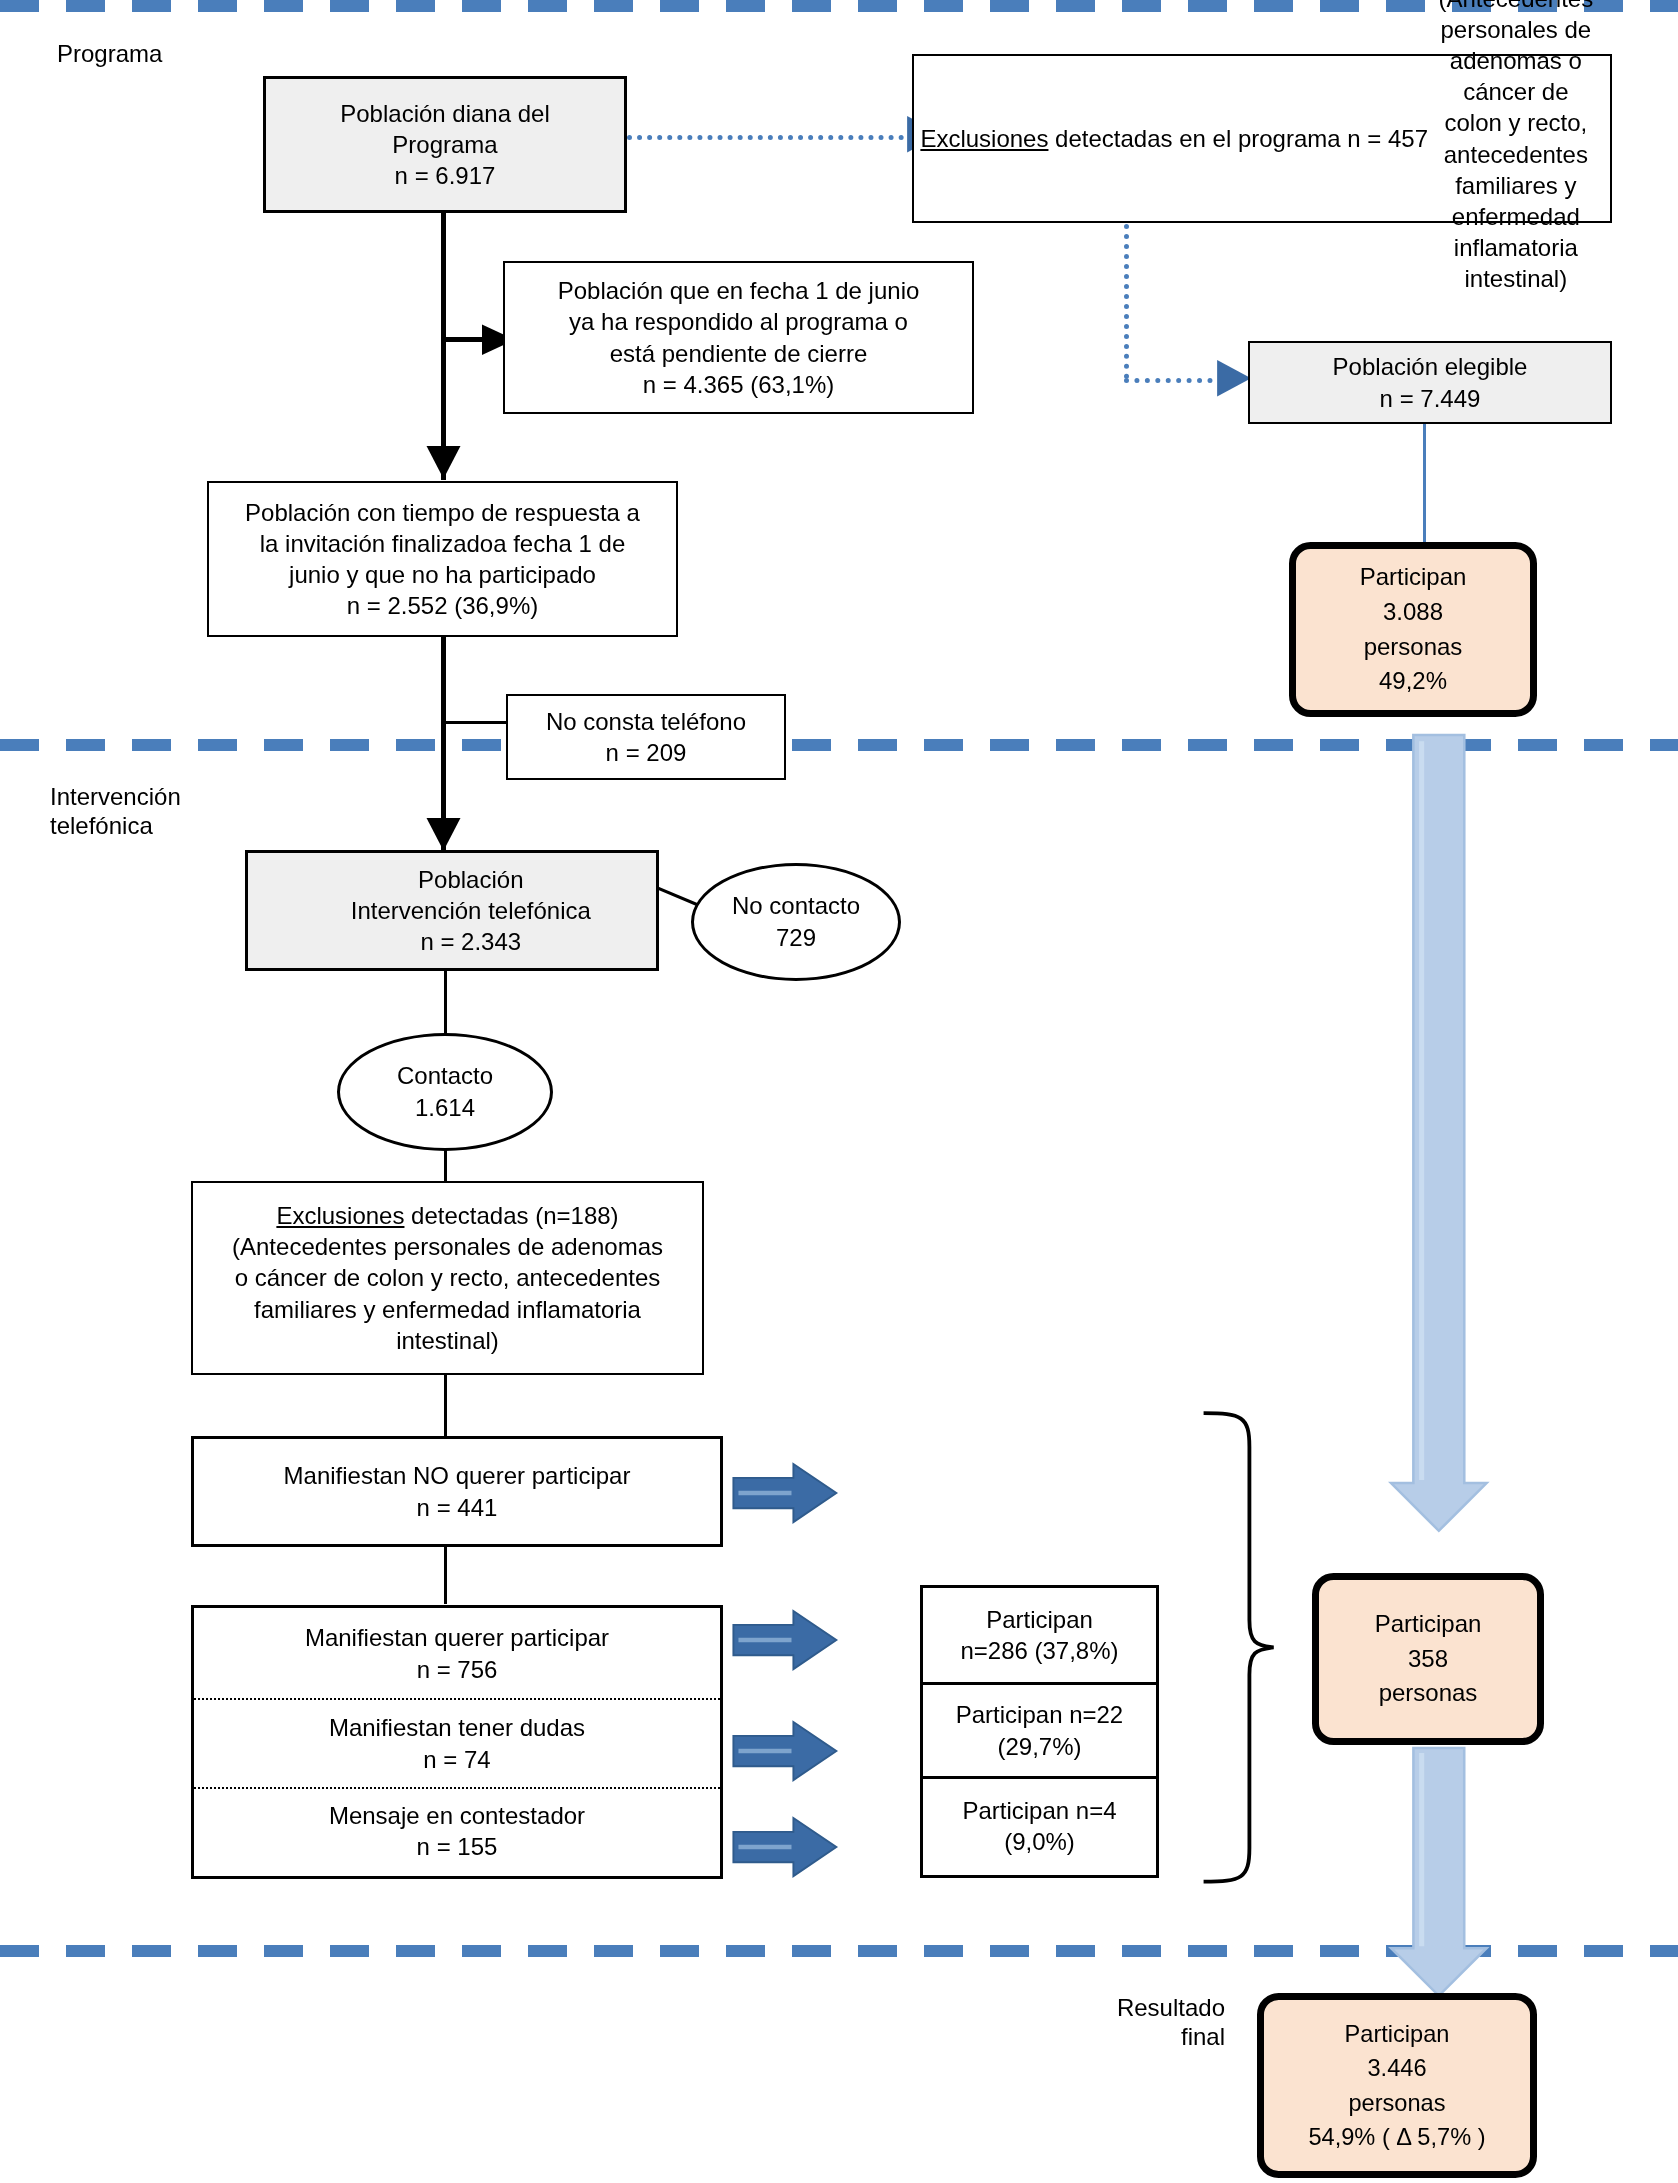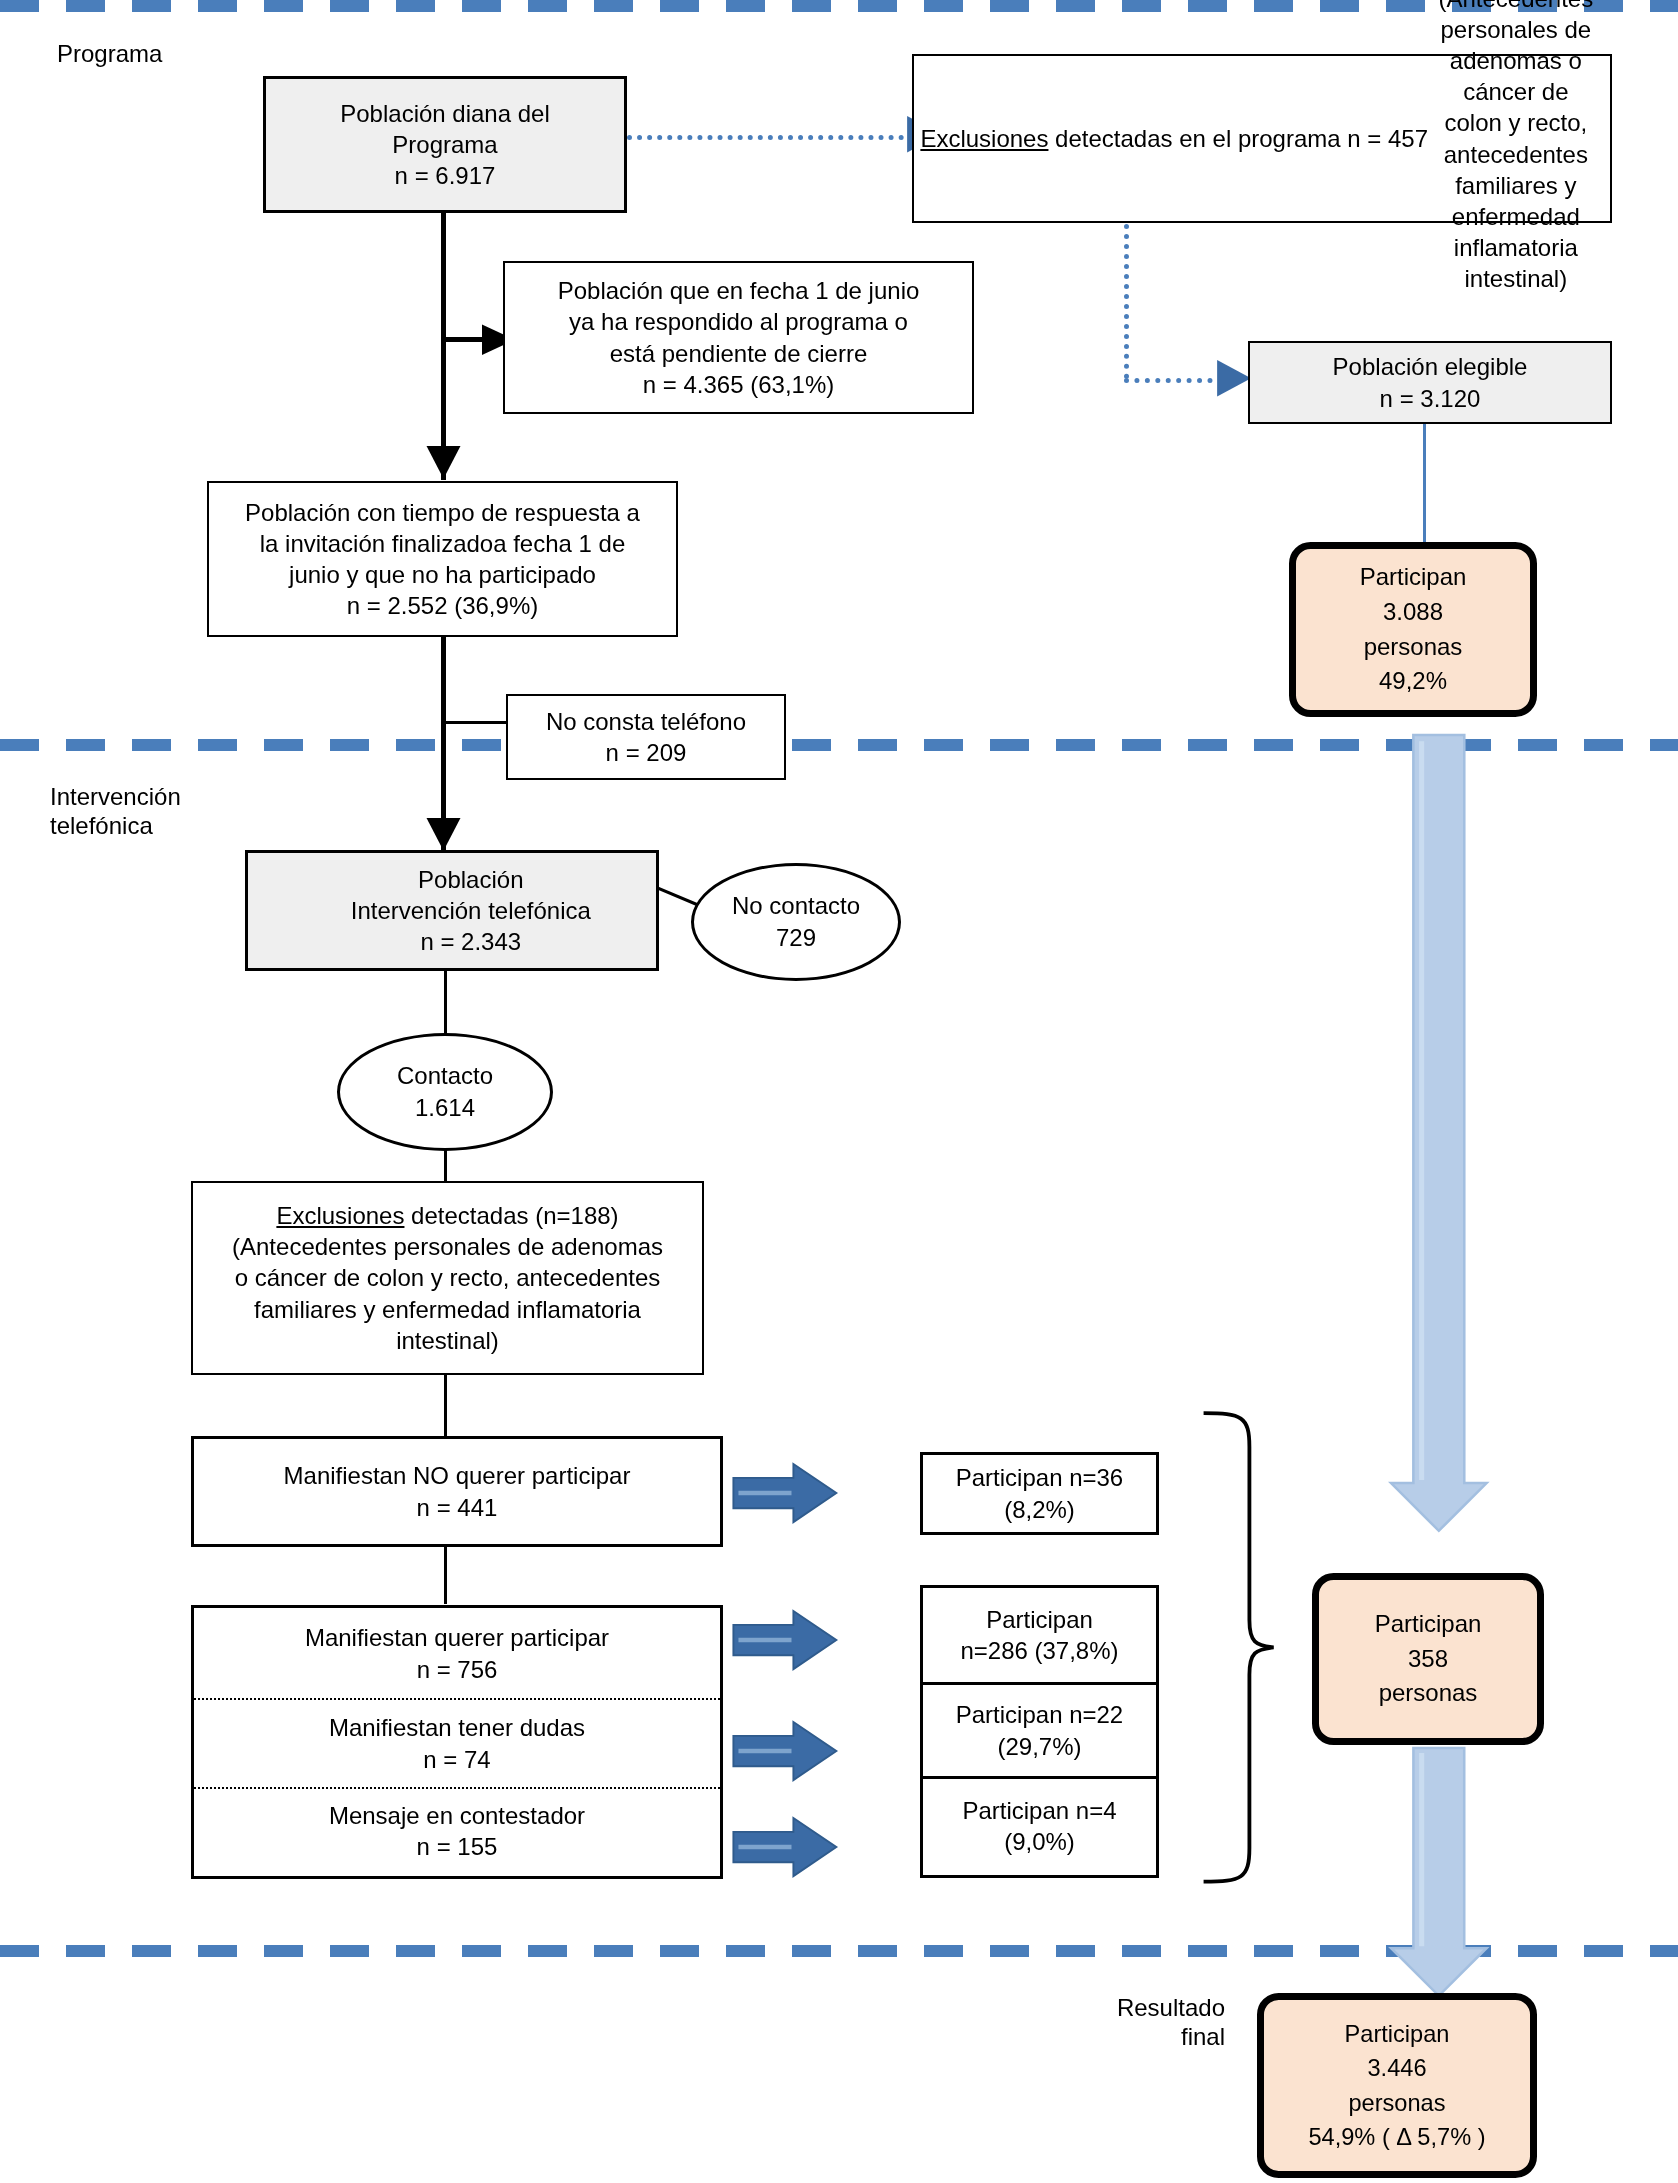--- a/index.html
+++ b/index.html
@@ -143,21 +143,21 @@
 colon y recto, antecedentes familiares y enfermedad
 inflamatoria intestinal)</div>
   </div>
 
   <div class="box thin" style="left:503px;top:261px;width:471px;height:153px;white-space:pre-line;">Población que en fecha 1 de junio
 ya ha respondido al programa o
 está pendiente de cierre
 n = 4.365 (63,1%)</div>
 
   <div class="box grey thin" style="left:1248px;top:341px;width:364px;height:83px;white-space:pre-line;">Población elegible
-n = 3.120</div>
+n = 7.449</div>
 
   <div class="box thin" style="left:207px;top:481px;width:471px;height:156px;white-space:pre-line;">Población con tiempo de respuesta a
 la invitación finalizadoa fecha 1 de
 junio y que no ha participado
 n = 2.552 (36,9%)</div>
 
   <div class="rbox" style="left:1289px;top:542px;width:248px;height:175px;white-space:pre-line;">Participan
 3.088
 personas
 49,2%</div>
@@ -192,22 +192,20 @@
     <div style="height:91px;display:flex;align-items:center;justify-content:center;white-space:pre-line;">Manifiestan querer participar
 n = 756</div>
     <div class="dsep" style="left:0;top:90px;width:100%;"></div>
     <div style="height:89px;display:flex;align-items:center;justify-content:center;white-space:pre-line;">Manifiestan tener dudas
 n = 74</div>
     <div class="dsep" style="left:0;top:179px;width:100%;"></div>
     <div style="height:86px;display:flex;align-items:center;justify-content:center;white-space:pre-line;">Mensaje en contestador
 n = 155</div>
   </div>
 
-  <div class="box" style="left:920px;top:1452px;width:239px;height:83px;white-space:pre-line;">Participan n=36
-(8,2%)</div>
 
   <div class="box" style="left:920px;top:1585px;width:239px;height:293px;padding:0;display:block;">
     <div style="height:97px;display:flex;align-items:center;justify-content:center;white-space:pre-line;border-bottom:3.8px solid #000;box-sizing:border-box;">Participan
 n=286 (37,8%)</div>
     <div style="height:94px;display:flex;align-items:center;justify-content:center;white-space:pre-line;border-bottom:3.8px solid #000;box-sizing:border-box;">Participan n=22
 (29,7%)</div>
     <div style="height:94px;display:flex;align-items:center;justify-content:center;white-space:pre-line;box-sizing:border-box;">Participan n=4
 (9,0%)</div>
   </div>
 

